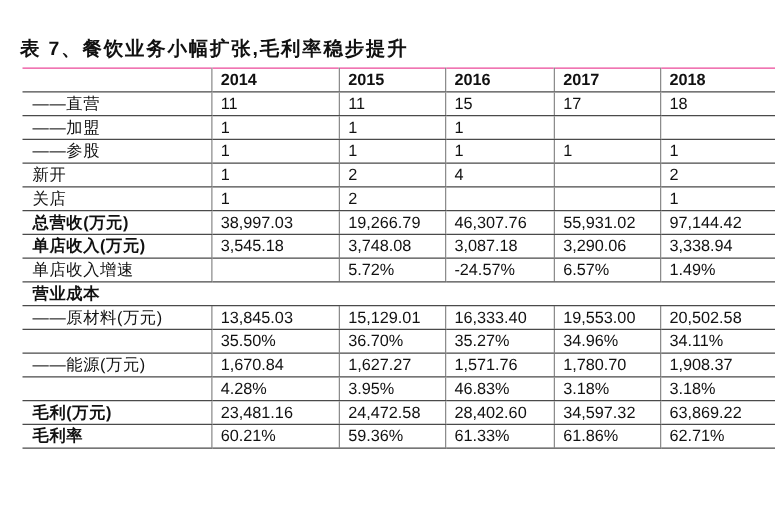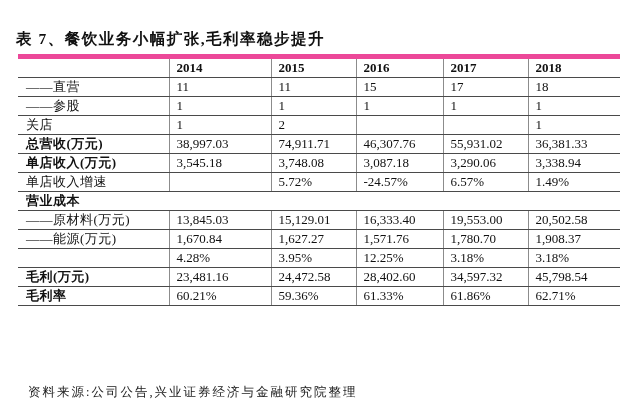--- a/index.html
+++ b/index.html
@@ -1,21 +1,21 @@
 <!DOCTYPE html>
 <html><head>
 <meta charset="utf-8">
 <style>
   html, body { margin: 0; padding: 0; background: #ffffff; }
   #page {
     position: relative;
     width: 624px;
     height: 420px;
     background: #ffffff;
-    font-family: Liberation Serif, serif;
+    font-family: Liberation Sans, sans-serif;
     color: #111111;
     overflow: hidden;
   }
   #doc-title {
     position: absolute;
     left: 16px;
     top: 29px;
     font-size: 15.5px;
     font-weight: bold;
     letter-spacing: 1.5px;
@@ -23,21 +23,21 @@
   }
   #table-wrap {
     position: absolute;
     left: 18px;
     top: 54px;
   }
   table.fin-table {
     border-collapse: collapse;
     table-layout: fixed;
     width: 602px;
-    border-top: 5px solid #ec4899;
+    border-top: 1px solid #ec4899;
   }
   table.fin-table th,
   table.fin-table td {
     border-bottom: 1px solid #4a4a4a;
     height: 18px;
     padding: 0 2px 0 7px;
     font-size: 13px;
     font-weight: normal;
     text-align: left;
     vertical-align: middle;
@@ -89,42 +89,58 @@
       <tbody>
           <tr>
             <td class="label">——直营</td>
             <td class="vline">11</td>
             <td class="vline">11</td>
             <td class="vline">15</td>
             <td class="vline">17</td>
             <td class="vline">18</td>
           </tr>
           <tr>
+            <td class="label">——加盟</td>
+            <td class="vline">1</td>
+            <td class="vline">1</td>
+            <td class="vline">1</td>
+            <td class="vline"></td>
+            <td class="vline"></td>
+          </tr>
+          <tr>
             <td class="label">——参股</td>
             <td class="vline">1</td>
             <td class="vline">1</td>
             <td class="vline">1</td>
             <td class="vline">1</td>
             <td class="vline">1</td>
+          </tr>
+          <tr>
+            <td class="label">新开</td>
+            <td class="vline">1</td>
+            <td class="vline">2</td>
+            <td class="vline">4</td>
+            <td class="vline"></td>
+            <td class="vline">2</td>
           </tr>
           <tr>
             <td class="label">关店</td>
             <td class="vline">1</td>
             <td class="vline">2</td>
             <td class="vline"></td>
             <td class="vline"></td>
             <td class="vline">1</td>
           </tr>
           <tr>
             <td class="label bold">总营收(万元)</td>
             <td class="vline">38,997.03</td>
-            <td class="vline">74,911.71</td>
+            <td class="vline">19,266.79</td>
             <td class="vline">46,307.76</td>
             <td class="vline">55,931.02</td>
-            <td class="vline">36,381.33</td>
+            <td class="vline">97,144.42</td>
           </tr>
           <tr>
             <td class="label bold">单店收入(万元)</td>
             <td class="vline">3,545.18</td>
             <td class="vline">3,748.08</td>
             <td class="vline">3,087.18</td>
             <td class="vline">3,290.06</td>
             <td class="vline">3,338.94</td>
           </tr>
           <tr>
@@ -140,50 +156,57 @@
           </tr>
           <tr>
             <td class="label">——原材料(万元)</td>
             <td class="vline">13,845.03</td>
             <td class="vline">15,129.01</td>
             <td class="vline">16,333.40</td>
             <td class="vline">19,553.00</td>
             <td class="vline">20,502.58</td>
           </tr>
           <tr>
+            <td class="label"></td>
+            <td class="vline">35.50%</td>
+            <td class="vline">36.70%</td>
+            <td class="vline">35.27%</td>
+            <td class="vline">34.96%</td>
+            <td class="vline">34.11%</td>
+          </tr>
+          <tr>
             <td class="label">——能源(万元)</td>
             <td class="vline">1,670.84</td>
             <td class="vline">1,627.27</td>
             <td class="vline">1,571.76</td>
             <td class="vline">1,780.70</td>
             <td class="vline">1,908.37</td>
           </tr>
           <tr>
             <td class="label"></td>
             <td class="vline">4.28%</td>
             <td class="vline">3.95%</td>
-            <td class="vline">12.25%</td>
+            <td class="vline">46.83%</td>
             <td class="vline">3.18%</td>
             <td class="vline">3.18%</td>
           </tr>
           <tr>
             <td class="label bold">毛利(万元)</td>
             <td class="vline">23,481.16</td>
             <td class="vline">24,472.58</td>
             <td class="vline">28,402.60</td>
             <td class="vline">34,597.32</td>
-            <td class="vline">45,798.54</td>
+            <td class="vline">63,869.22</td>
           </tr>
           <tr>
             <td class="label bold">毛利率</td>
             <td class="vline">60.21%</td>
             <td class="vline">59.36%</td>
             <td class="vline">61.33%</td>
             <td class="vline">61.86%</td>
             <td class="vline">62.71%</td>
           </tr>
         </tbody>
     </table>
   </div>
 
-  <div id="source-note">资料来源:公司公告,兴业证券经济与金融研究院整理</div>
 
 </div>
 
 </body></html>

